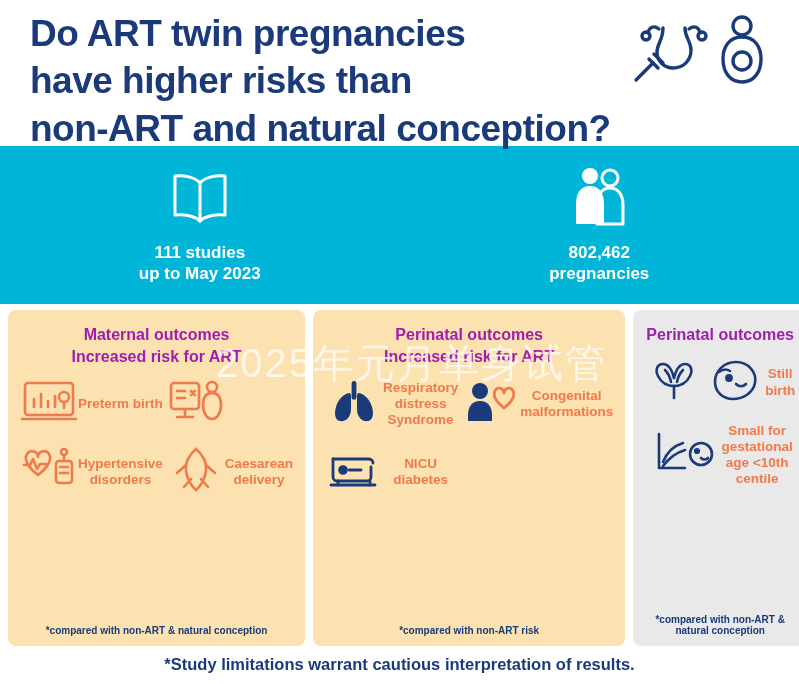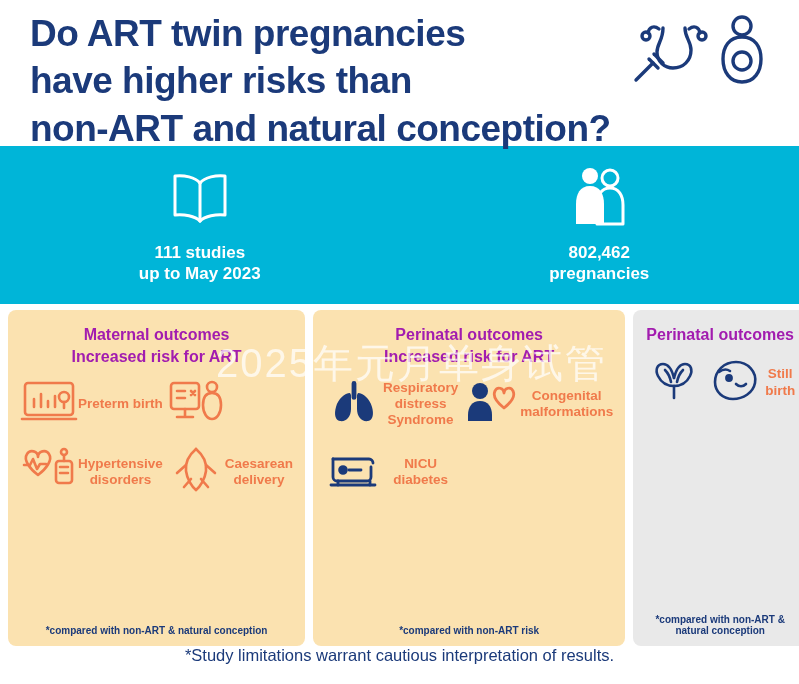--- a/index.html
+++ b/index.html
@@ -115,21 +115,22 @@
     color: #1b3a7a;
     padding: 4px 0 2px 0;
     margin-top: auto;
   }
 
   
   .bottom-note {
     text-align: center;
     color: #1b3a7a;
     font-size: 16.5px;
-    font-weight: normal;
+    font-weight: bold;
+    padding-top: 9px;
   }
 
   
   .watermark {
     position: absolute;
     top: 336px;
     left: 12px;
     width: 100%;
     text-align: center;
     font-size: 40px;
@@ -370,20 +371,37 @@
               <path d="M29 6 C17 6, 8 15, 8 26 C8 36, 16 43, 26 43 C36 43, 46 37, 48 27 C50 16, 41 6, 29 6 Z"></path>
               <circle cx="22" cy="22" r="2.6" fill="#1b3a7a"></circle>
               <path d="M29 28 C32 31, 36 31, 39 28"></path>
               <path d="M12 16 C16 13, 20 13, 23 15"></path>
             </g>
           </svg>
         </div>
         <div class="cell-label">Still birth</div>
       </div>
 
+      <div class="cell wide">
+        <div class="cell-icon">
+          <svg width="74" height="48" viewBox="0 0 74 48">
+            <g fill="none" stroke="#1b3a7a" stroke-width="2.6" stroke-linecap="round" stroke-linejoin="round">
+              <path d="M14 6 v34 h26"></path>
+              <path d="M18 34 C22 24, 28 18, 38 15"></path>
+              <path d="M18 38 C24 30, 30 25, 40 22"></path>
+              <circle cx="56" cy="26" r="11"></circle>
+              <circle cx="52" cy="23" r="1.8" fill="#1b3a7a"></circle>
+              <path d="M56 30 C58 32, 61 32, 63 30"></path>
+            </g>
+          </svg>
+        </div>
+        <div class="cell-label">
+          <span>Small for gestational age &lt;10th centile</span>
+        </div>
+      </div>
 
     </div>
     <div class="footnote">*compared with non-ART &amp; natural conception</div>
   </div>
 
 </div>
 
 <div class="bottom-note">*Study limitations warrant cautious interpretation of results.</div>
 
 <div class="watermark">2025年元月单身试管</div>

